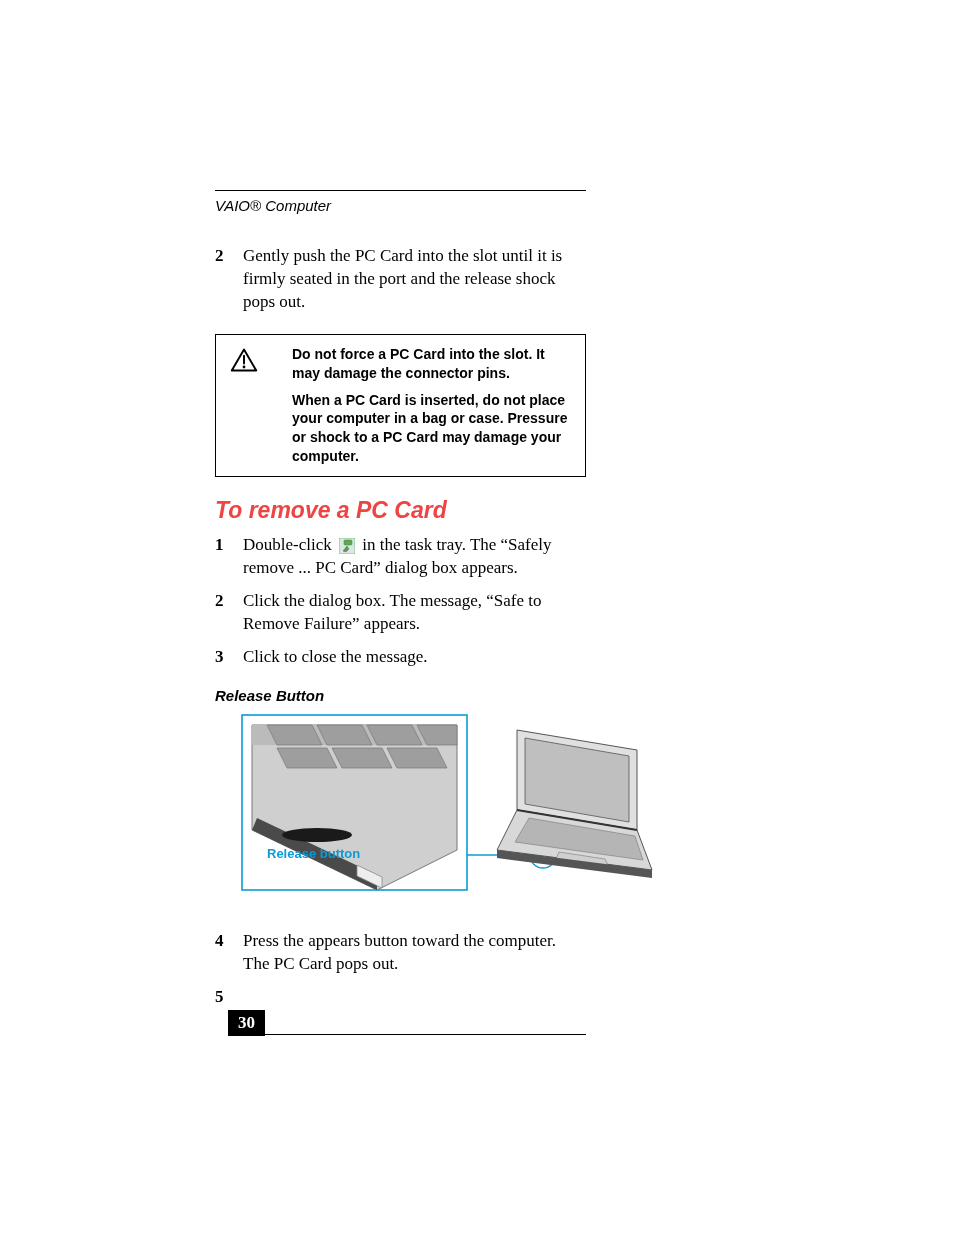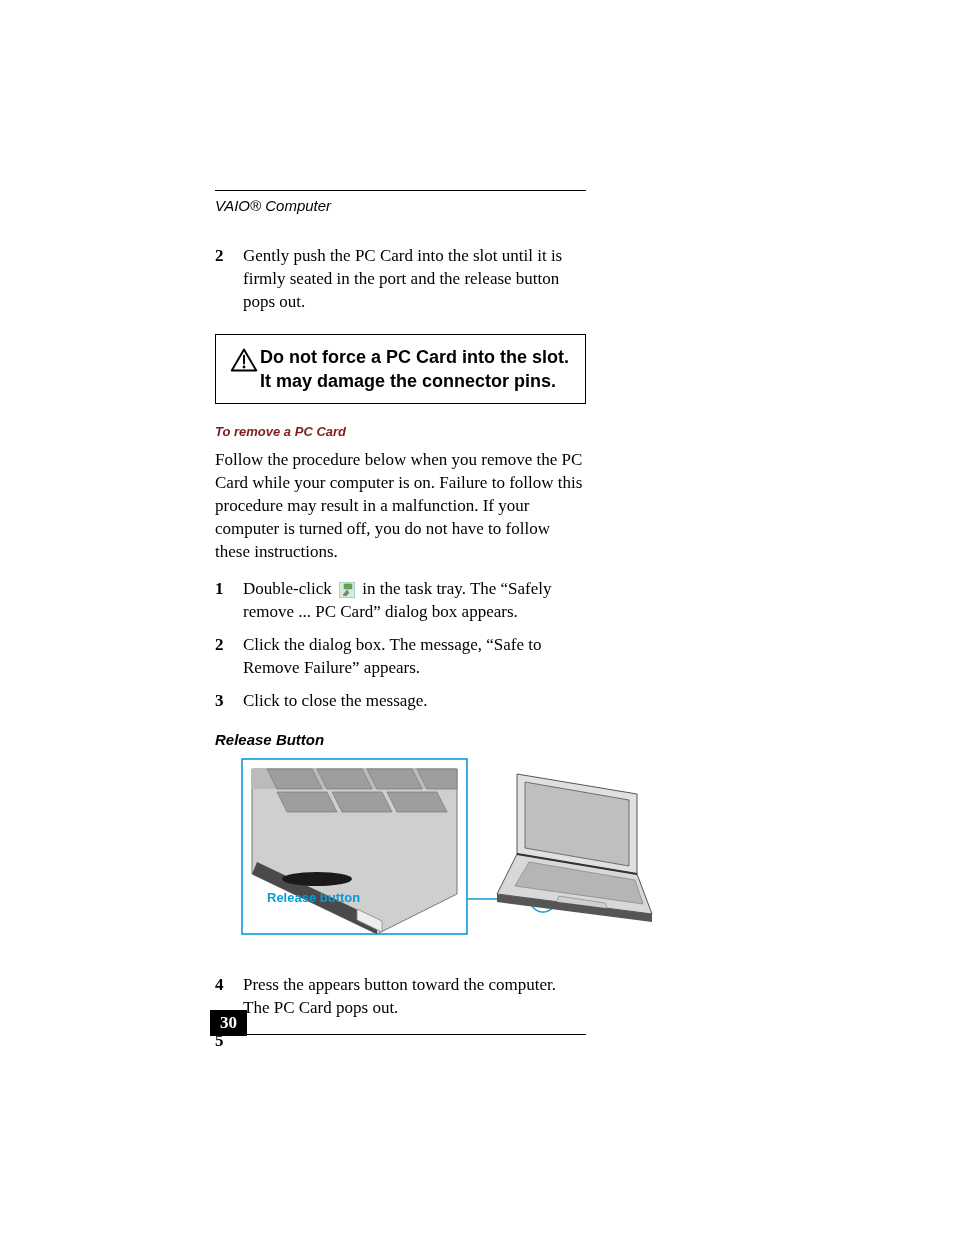--- a/index.html
+++ b/index.html
@@ -49,23 +49,23 @@
   }
   ol.steps > li > .num {
     font-weight: bold;
     min-width: 14px;
   }
   .caution-box {
     border: 1.5px solid #000;
     margin-top: 20px;
     padding: 10px 14px 10px 14px;
     display: flex;
-    gap: 0;
-    font-family: Arial, Helvetica, sans-serif;
-    font-size: 18px;
+    gap: 32px;
+    font-family: Arial, Helvetica, sans-serif;
+    font-size: 14px;
     line-height: 1.35;
   }
   .caution-box .icon {
     flex: 0 0 30px;
     padding-top: 2px;
   }
   .caution-box .icon svg {
     width: 28px;
     height: 26px;
   }
@@ -73,22 +73,22 @@
     margin: 0 0 8px 0;
     font-weight: bold;
   }
   .caution-box .texts p:last-child {
     margin-bottom: 0;
   }
   h2.section {
     font-family: Arial, Helvetica, sans-serif;
     font-style: italic;
     font-weight: bold;
-    color: #7f1d1d;
-    font-size: 13px;
+    color: #ef4444;
+    font-size: 23px;
     margin: 20px 0 10px 0;
   }
   p.body {
     font-size: 17px;
     line-height: 1.35;
     margin: 0 0 14px 0;
   }
   .inline-icon {
     display: inline-block;
     vertical-align: middle;
@@ -112,21 +112,21 @@
     height: 190px;
   }
   .fig-label {
     font-family: Arial, Helvetica, sans-serif;
     font-weight: bold;
     color: #0b9bd6;
     font-size: 13px;
   }
   .page-footer {
     position: absolute;
-    left: 210px;
+    left: 228px;
     right: 220px;
     top: 1010px;
     text-decoration: underline;
   }
   .page-number-box {
     display: inline-block;
     background: #000;
     color: #fff;
     font-family: "Times New Roman", serif;
     font-weight: bold;
@@ -152,40 +152,40 @@
 
   <div class="running-header">
     <span>VAIO® Computer</span>
   </div>
 
   <div class="content">
 
     <ol class="steps">
       <li>
         <span class="num">2</span>
-        <span>Gently push the PC Card into the slot until it is firmly seated in the port and the release button pops out.</span>
+        <span>Gently push the PC Card into the slot until it is firmly seated in the port and the release shock pops out.</span>
       </li>
     </ol>
 
     <div class="caution-box">
       <div class="icon">
         <svg viewBox="0 0 32 28">
           <polygon points="16,2 30,26 2,26" fill="none" stroke="#000" stroke-width="2.2" stroke-linejoin="round"></polygon>
           <line x1="16" y1="9" x2="16" y2="18" stroke="#000" stroke-width="2.2" stroke-linecap="round"></line>
           <circle cx="16" cy="22" r="1.6" fill="#000"></circle>
         </svg>
       </div>
       <div class="texts">
         <p>Do not force a PC Card into the slot. It may damage the connector pins.</p>
+        <p>When a PC Card is inserted, do not place your computer in a bag or case. Pressure or shock to a PC Card may damage your computer.</p>
       </div>
     </div>
 
     <h2 class="section">To remove a PC Card</h2>
 
-    <p class="body">Follow the procedure below when you remove the PC Card while your computer is on. Failure to follow this procedure may result in a malfunction. If your computer is turned off, you do not have to follow these instructions.</p>
 
     <ol class="steps">
       <li>
         <span class="num">1</span>
         <span>
           <span>Double-click </span>
           <span class="inline-icon">
             <svg viewBox="0 0 16 16">
               <rect x="0" y="0" width="16" height="16" fill="#dce7e0" stroke="#6b8" stroke-width="0.8"></rect>
               <rect x="5" y="2" width="8" height="5" rx="1" fill="#6ea04d" stroke="#2a5" stroke-width="0.6"></rect>

